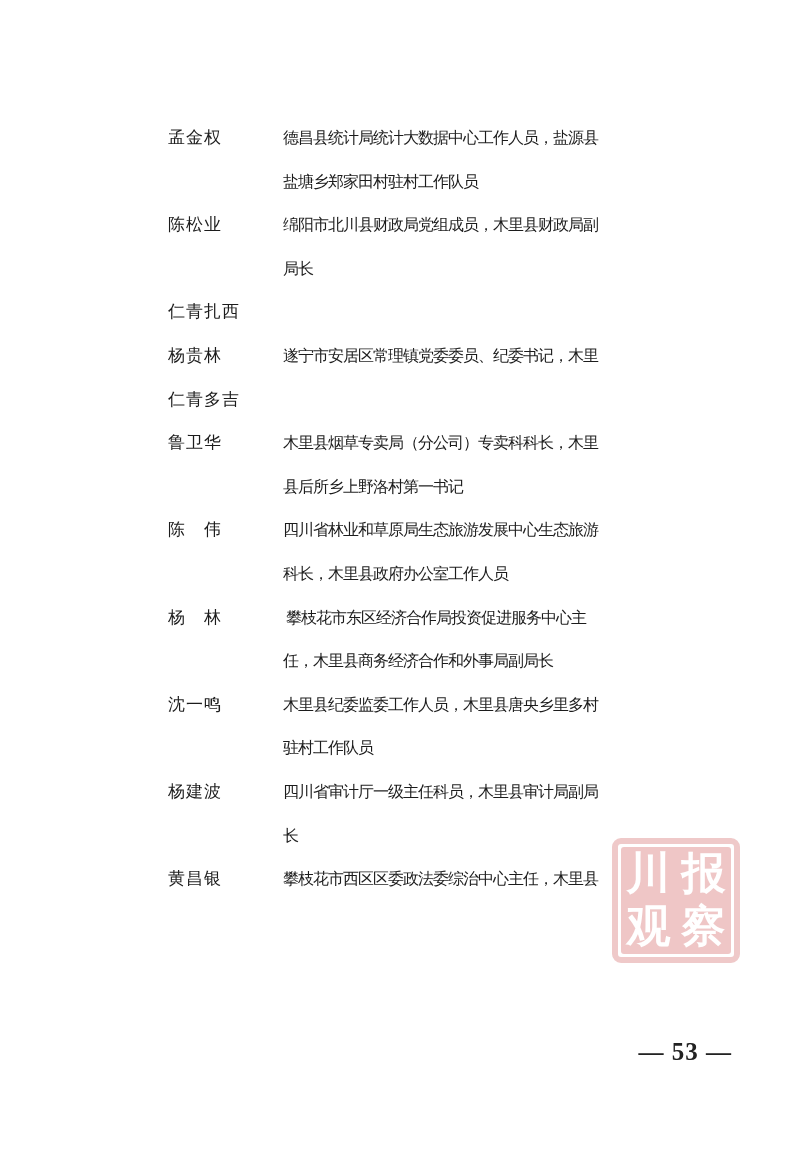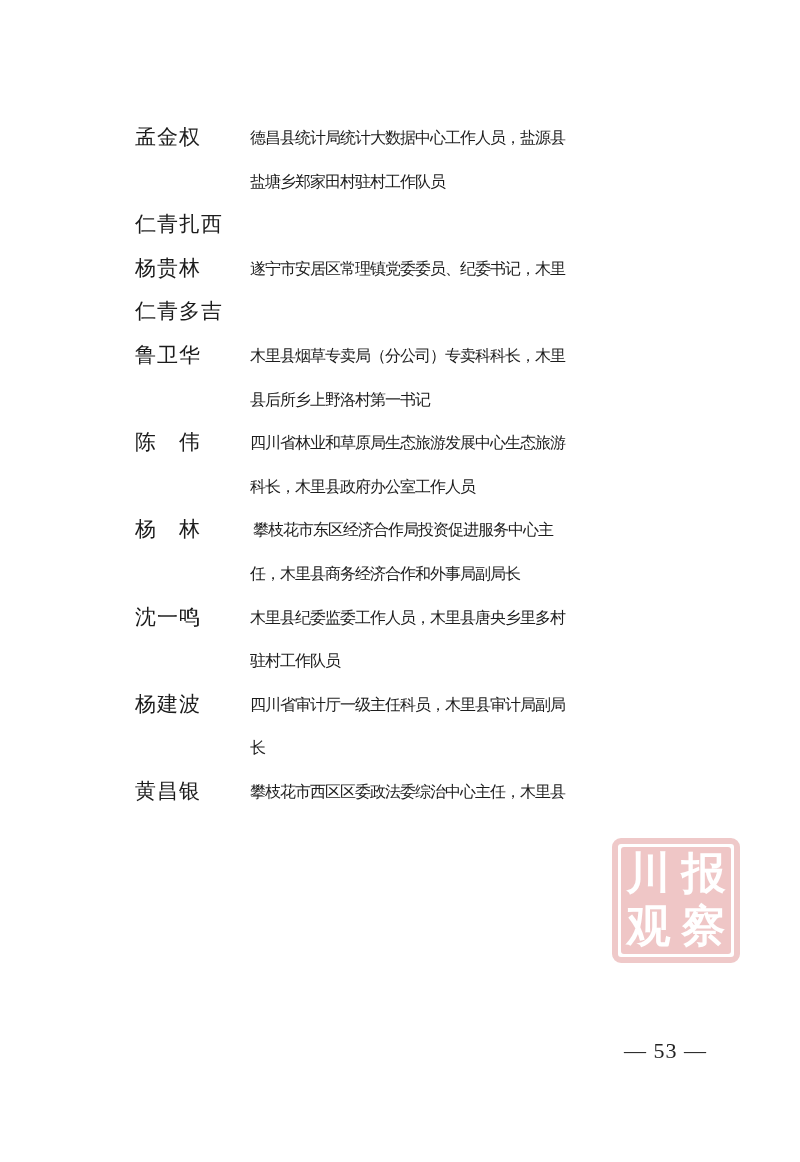--- a/index.html
+++ b/index.html
@@ -26,24 +26,25 @@
     top: 116px;
     width: 578px;
     z-index: 2;
   }
   .entry {
     display: flex;
     align-items: flex-start;
   }
   .name {
     flex: 0 0 115px;
-    font-size: 21px;
+    font-size: 17px;
     line-height: 43.6px;
     letter-spacing: 1px;
     white-space: pre;
+    margin-left: 33px;
   }
   .desc {
     flex: 1 1 auto;
     font-size: 16px;
     line-height: 43.6px;
     letter-spacing: -1px;
   }
   .line {
     display: block;
     white-space: pre;
@@ -77,27 +78,28 @@
   .stamp-char {
     color: #ffffff;
     font-size: 44px;
     line-height: 1;
     font-weight: bold;
     font-family: "Liberation Serif", "DejaVu Serif", serif;
   }
   
   .page-number {
     position: absolute;
-    right: 93px;
+    right: 68px;
     top: 1038px;
-    font-size: 22px;
+    font-size: 25px;
     letter-spacing: 1px;
     color: #222222;
     z-index: 2;
     white-space: pre;
+    font-weight: bold;
   }
 </style>
 </head>
 <body>
 
 <div class="page">
 
   <div class="stamp">
     <div class="stamp-inner">
       <span class="stamp-char">川</span>
@@ -110,20 +112,27 @@
   <div class="roster">
 
     <div class="entry">
       <div class="name">孟金权</div>
       <div class="desc">
         <span class="line">德昌县统计局统计大数据中心工作人员，盐源县</span>
         <span class="line">盐塘乡郑家田村驻村工作队员</span>
       </div>
     </div>
 
+    <div class="entry">
+      <div class="name">陈松业</div>
+      <div class="desc">
+        <span class="line">绵阳市北川县财政局党组成员，木里县财政局副</span>
+        <span class="line">局长</span>
+      </div>
+    </div>
 
     <div class="entry">
       <div class="name">仁青扎西</div>
     </div>
 
     <div class="entry">
       <div class="name">杨贵林</div>
       <div class="desc">
         <span class="line">遂宁市安居区常理镇党委委员、纪委书记，木里</span>
       </div>

